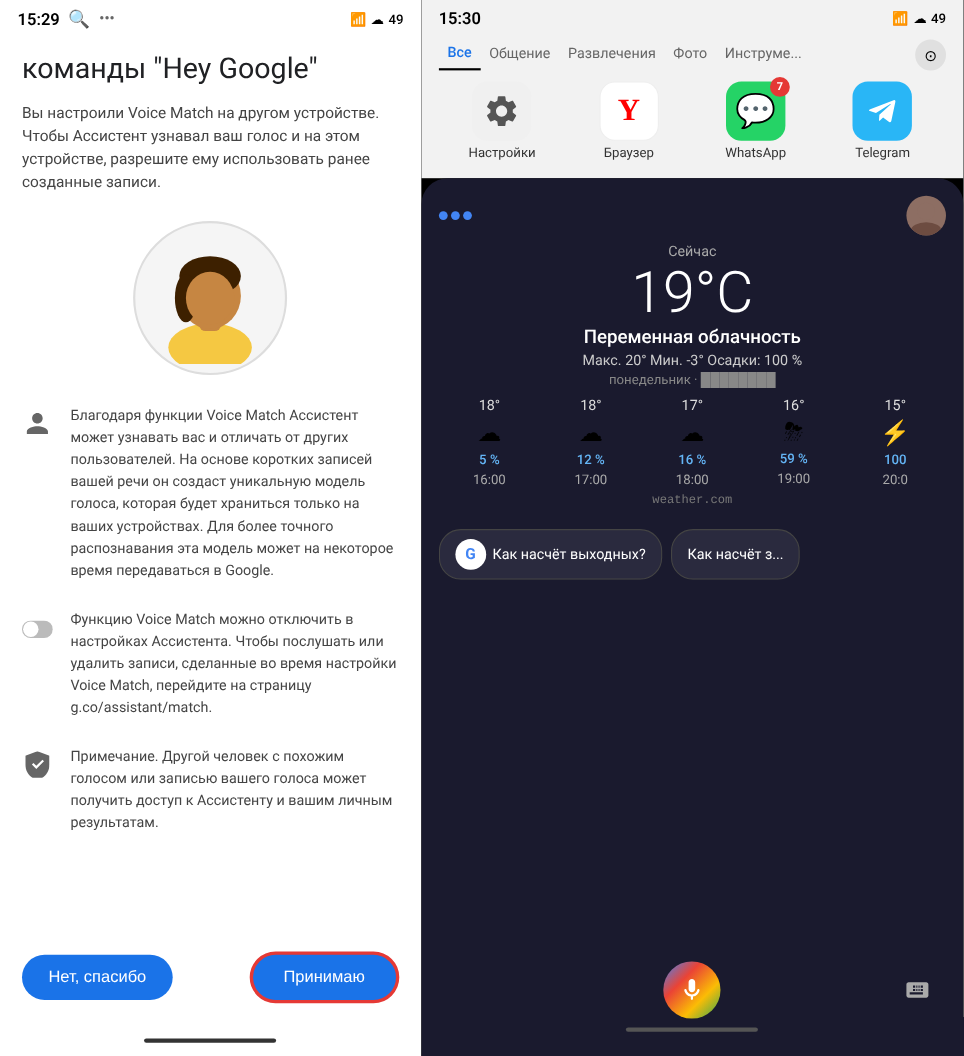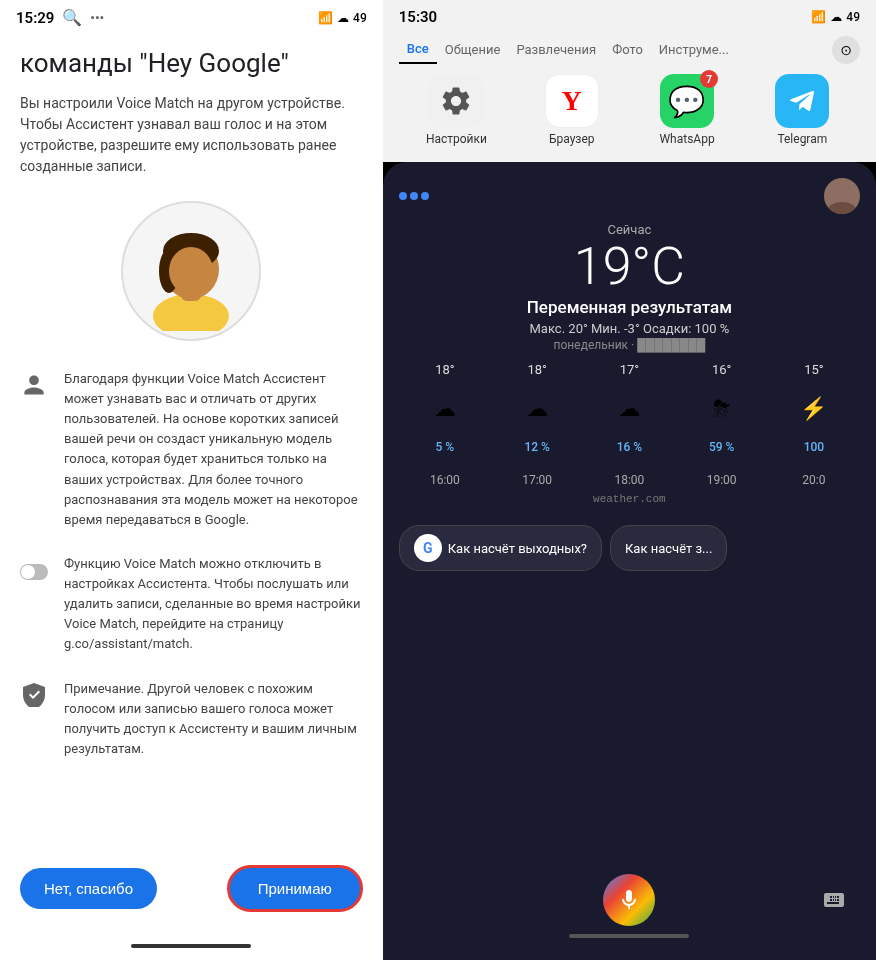--- a/index.html
+++ b/index.html
@@ -365,21 +365,21 @@
     .forecast-row {
       display: flex;
       justify-content: space-between;
       margin-bottom: 6px;
     }
 
     .forecast-item {
       display: flex;
       flex-direction: column;
       align-items: center;
-      gap: 19px;
+      gap: 4px;
       flex: 1;
     }
 
     .forecast-temp {
       font-size: 13px;
       color: #ddd;
     }
 
     .forecast-icon {
       font-size: 22px;
@@ -642,21 +642,21 @@
         <svg width="36" height="36" viewBox="0 0 36 36">
           <circle cx="18" cy="14" r="8" fill="#8d6e63"></circle>
           <ellipse cx="18" cy="32" rx="14" ry="8" fill="#6d4c41"></ellipse>
         </svg>
       </div>
     </div>
 
     <div class="weather-section">
       <div class="weather-now-label">Сейчас</div>
       <div class="weather-temp">19°C</div>
-      <div class="weather-condition">Переменная результатам</div>
+      <div class="weather-condition">Переменная облачность</div>
       <div class="weather-details">Макс. 20° Мин. -3°  Осадки: 100 %</div>
       <div class="weather-date">
         <span>понедельник · ████████</span>
       </div>
 
       <div class="forecast-row">
         <div class="forecast-item">
           <span class="forecast-temp">18°</span>
           <span class="forecast-icon">☁</span>
           <span class="forecast-pct">5 %</span>

